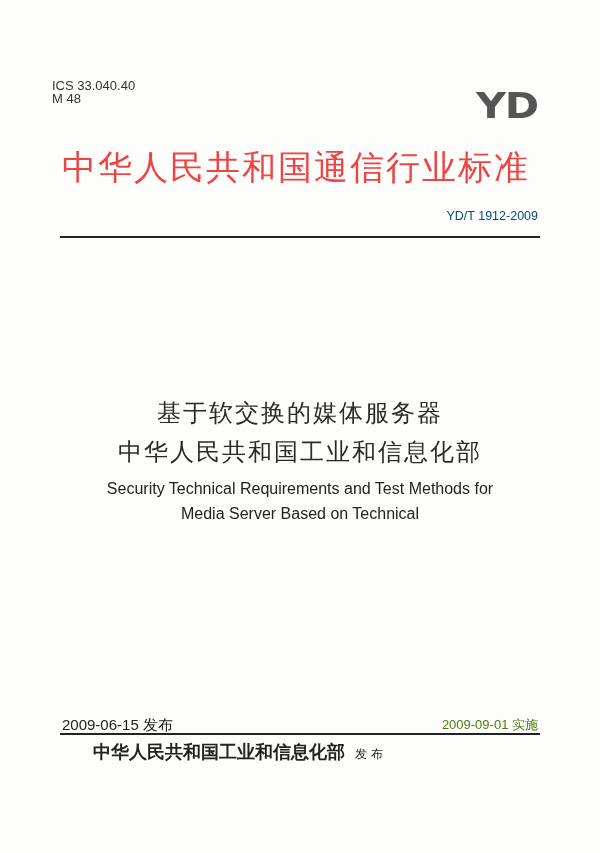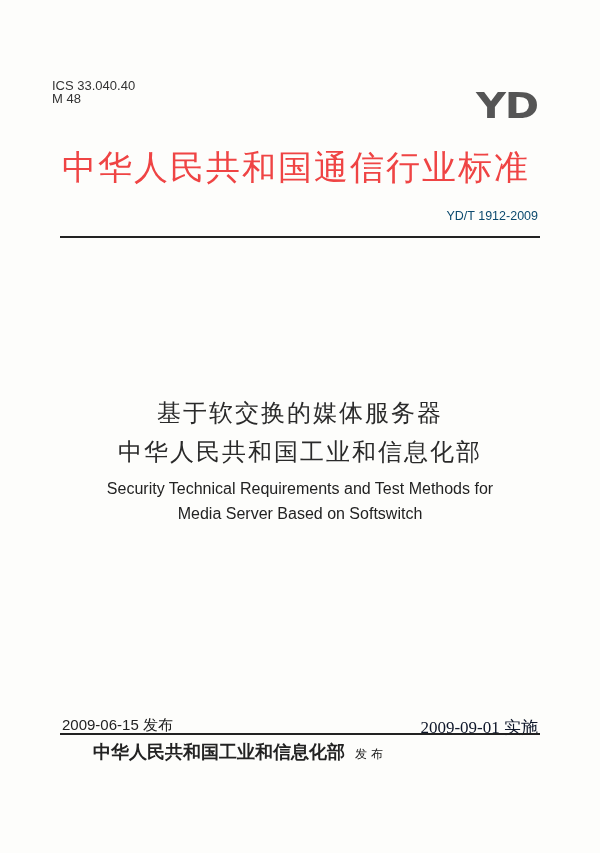--- a/index.html
+++ b/index.html
@@ -35,21 +35,21 @@
     }
     .t1 { top: 397px; }
     .t2 { top: 436px; }
     .title-en {
       left: 0; width: 600px; text-align: center;
       font-size: 16px; color: #222;
     }
     .e1 { top: 480px; }
     .e2 { top: 505px; }
     .date-l { left: 62px; top: 716px; font-size: 15px; color: #222; }
-    .date-r { right: 62px; top: 716px; font-size: 17px; color: #0f172a; font-family: Liberation Serif, serif; }
+    .date-r { right: 62px; top: 716px; font-size: 13px; color: #4d7c0f; }
     .rule-bot { left: 60px; top: 733px; width: 480px; height: 1.5px; background: #222; }
     .issuer {
       left: 0; width: 480px; text-align: center; top: 740px;
       font-family: "DejaVu Serif", serif; font-weight: bold;
       font-size: 18px; color: #222;
     }
     .issuer .suffix { font-family: "DejaVu Sans", sans-serif; font-weight: normal; font-size: 12px; margin-left: 10px; letter-spacing: 4px; }
   </style>
 </head>
 <body>
@@ -64,21 +64,21 @@
 <div class="abs std-title">中华人民共和国通信行业标准</div>
 
 <div class="abs std-no">YD/T 1912-2009</div>
 
 <div class="abs rule-top"></div>
 
 <div class="abs title-cn t1">基于软交换的媒体服务器</div>
 <div class="abs title-cn t2">中华人民共和国工业和信息化部</div>
 
 <div class="abs title-en e1">Security Technical Requirements and Test Methods for</div>
-<div class="abs title-en e2">Media Server Based on Softswitch</div>
+<div class="abs title-en e2">Media Server Based on Technical</div>
 
 <div class="abs date-l">2009-06-15 发布</div>
 <div class="abs date-r">2009-09-01 实施</div>
 
 <div class="abs rule-bot"></div>
 
 <div class="abs issuer">
   <span>中华人民共和国工业和信息化部</span><span class="suffix">发布</span>
 </div>
 

